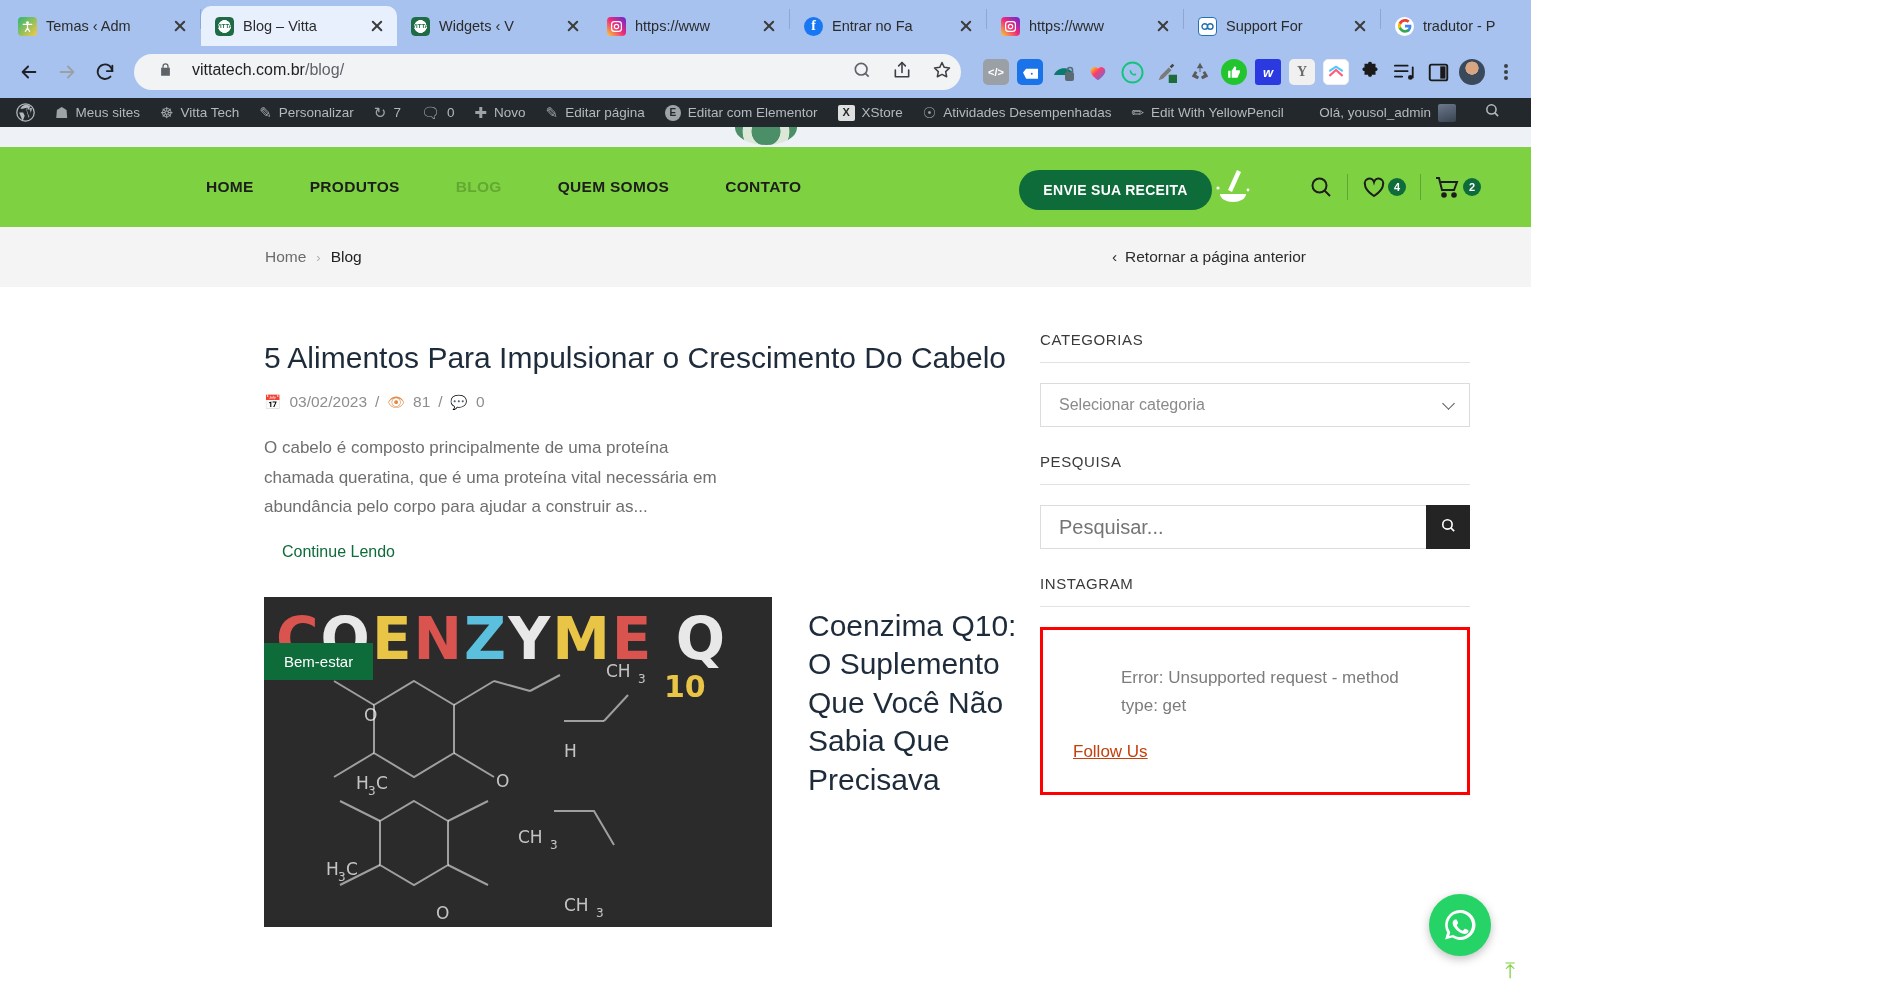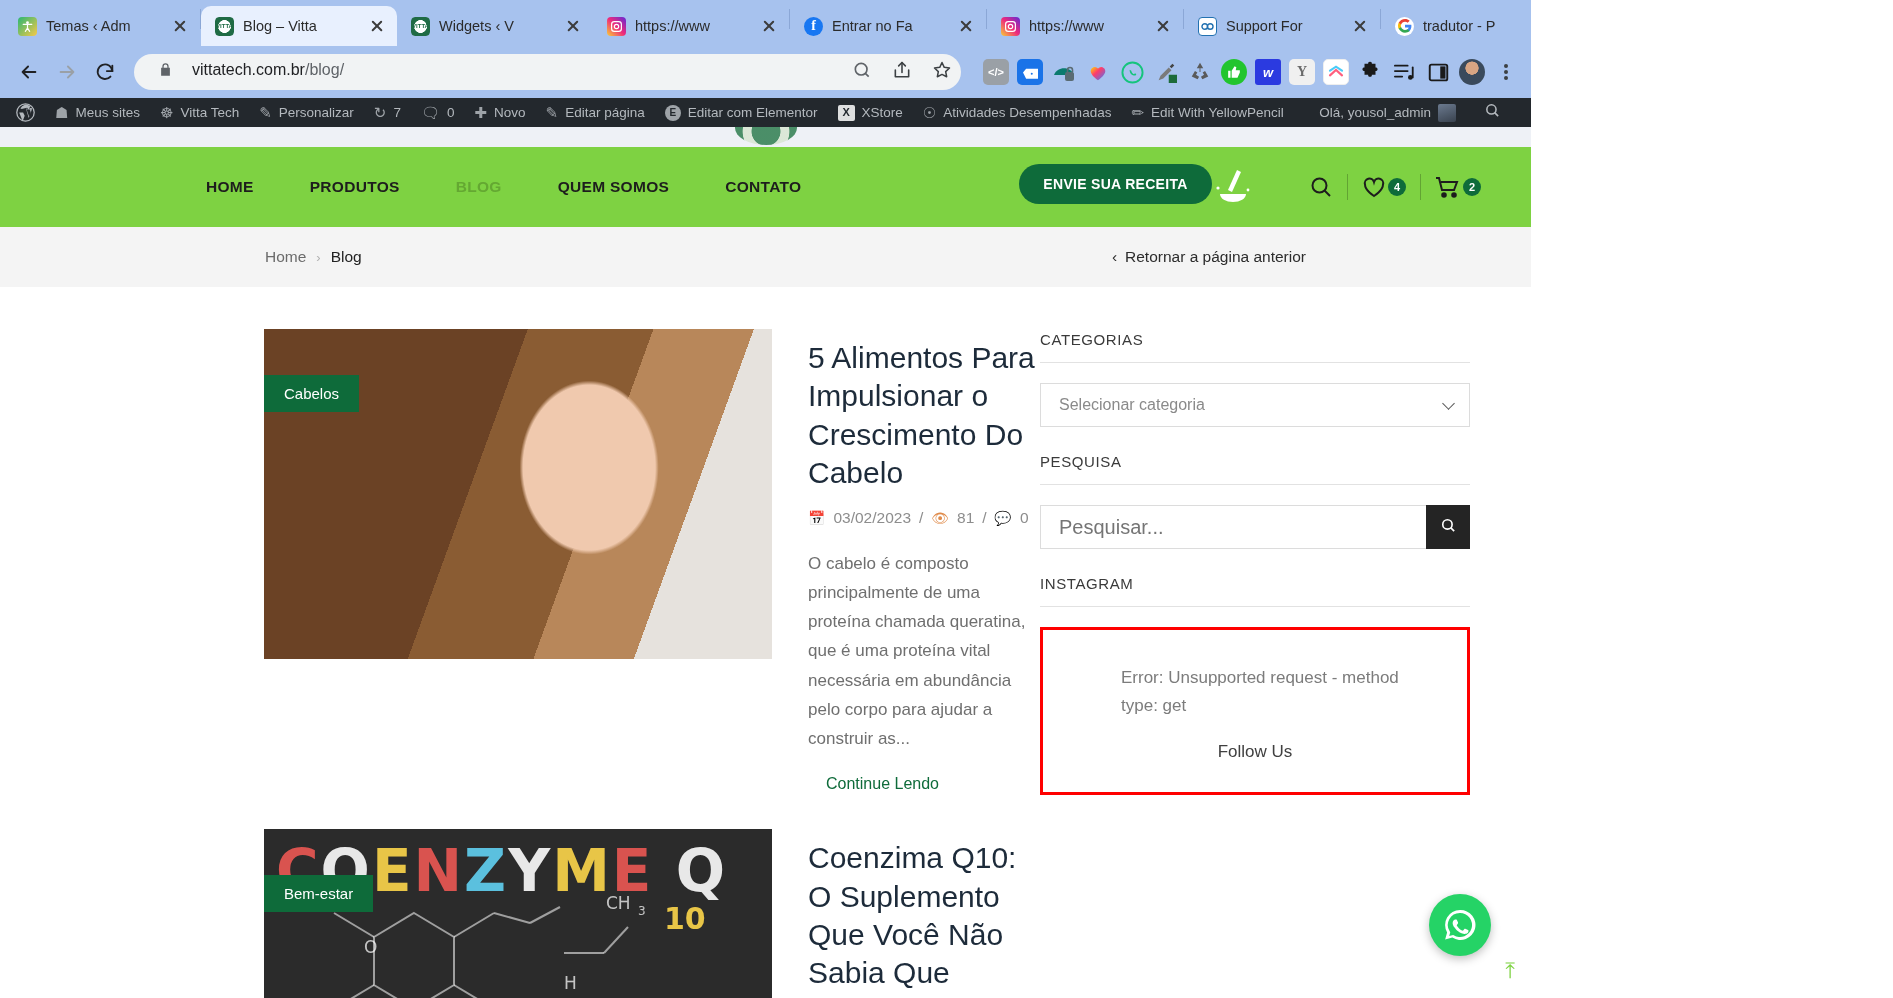--- a/index.html
+++ b/index.html
@@ -136,21 +136,21 @@
   .greenbar {
     height: 80px; background: #7ed242; display: flex; align-items: center; padding: 0 0 0 0;
   }
   .mainnav { display: flex; align-items: center; gap: 0; padding-left: 178px; }
   .mainnav a {
     font-size: 15.5px; font-weight: 700; color: #1d1d1d; letter-spacing: .3px;
     padding: 0 28px; text-decoration: none;
   }
   .mainnav a.current { color: #64a832; }
 
-  .cta-wrap { margin-left: 190px; display: flex; align-items: flex-start; gap: 4px; }
+  .cta-wrap { margin-left: 190px; display: flex; align-items: flex-end; gap: 4px; }
   .cta-btn {
     background: #0e6b3a; color: #fff; font-size: 14px; font-weight: 700;
     border-radius: 22px; padding: 12px 24px; border: none; letter-spacing: .3px;
     white-space: nowrap;
   }
   .cta-spoon { width: 46px; height: 46px; margin-left: -6px; position: relative; }
 
   .head-right { margin-left: auto; display: flex; align-items: center; gap: 0; padding-right: 36px; }
   .hr-ico { position: relative; padding: 0 14px; display: flex; align-items: center; }
   .hr-divider { width: 1px; height: 26px; background: rgba(0,0,0,.22); }
@@ -238,22 +238,22 @@
     font-size: 20px; color: #9a9a9a; font-family: "Liberation Sans", sans-serif; outline: none;
   }
   .searchrow button {
     width: 44px; background: #242424; border: none; color: #fff; font-size: 16px; cursor: pointer;
   }
   .ig-error {
     border: 3px solid #ff0000; padding: 34px 30px 30px; text-align: left;
   }
   .ig-error p { color: #7c7c7c; font-size: 17px; line-height: 1.65; margin-left: 48px; }
   .ig-follow {
-    display: block; text-align: center; margin-top: 22px; color: #404040;
-    font-size: 17px; 
+    display: block; margin-top: 22px; color: #c2410c;
+    font-size: 17px; text-decoration: underline;
   }
 
   
   .wa-fab {
     position: absolute; right: 40px; bottom: 42px; width: 62px; height: 62px;
     border-radius: 50%; background: #25d366; display: flex; align-items: center;
     justify-content: center; box-shadow: 0 3px 10px rgba(0,0,0,.25);
   }
   .scrolltop { position: absolute; right: 16px; bottom: 14px; font-size: 22px; color: #7ed242; }
 
@@ -631,24 +631,20 @@
         <span>‹</span>
         <span>Retornar a página anterior</span>
       </span>
     </div>
 
     <div class="content">
 
       <div class="posts">
 
         <article class="post">
-          <div class="post-thumb">
-            <span class="post-cat">Cabelos</span>
-            <div class="thumb-hair"></div>
-          </div>
           <div class="post-body">
             <h2 class="post-title">5 Alimentos Para Impulsionar o Crescimento Do Cabelo</h2>
             <div class="post-meta">
               <span class="meta-ico">📅</span>
               <span>03/02/2023</span>
               <span>/</span>
               <span class="meta-ico">👁</span>
               <span>81</span>
               <span>/</span>
               <span class="meta-ico">💬</span>

